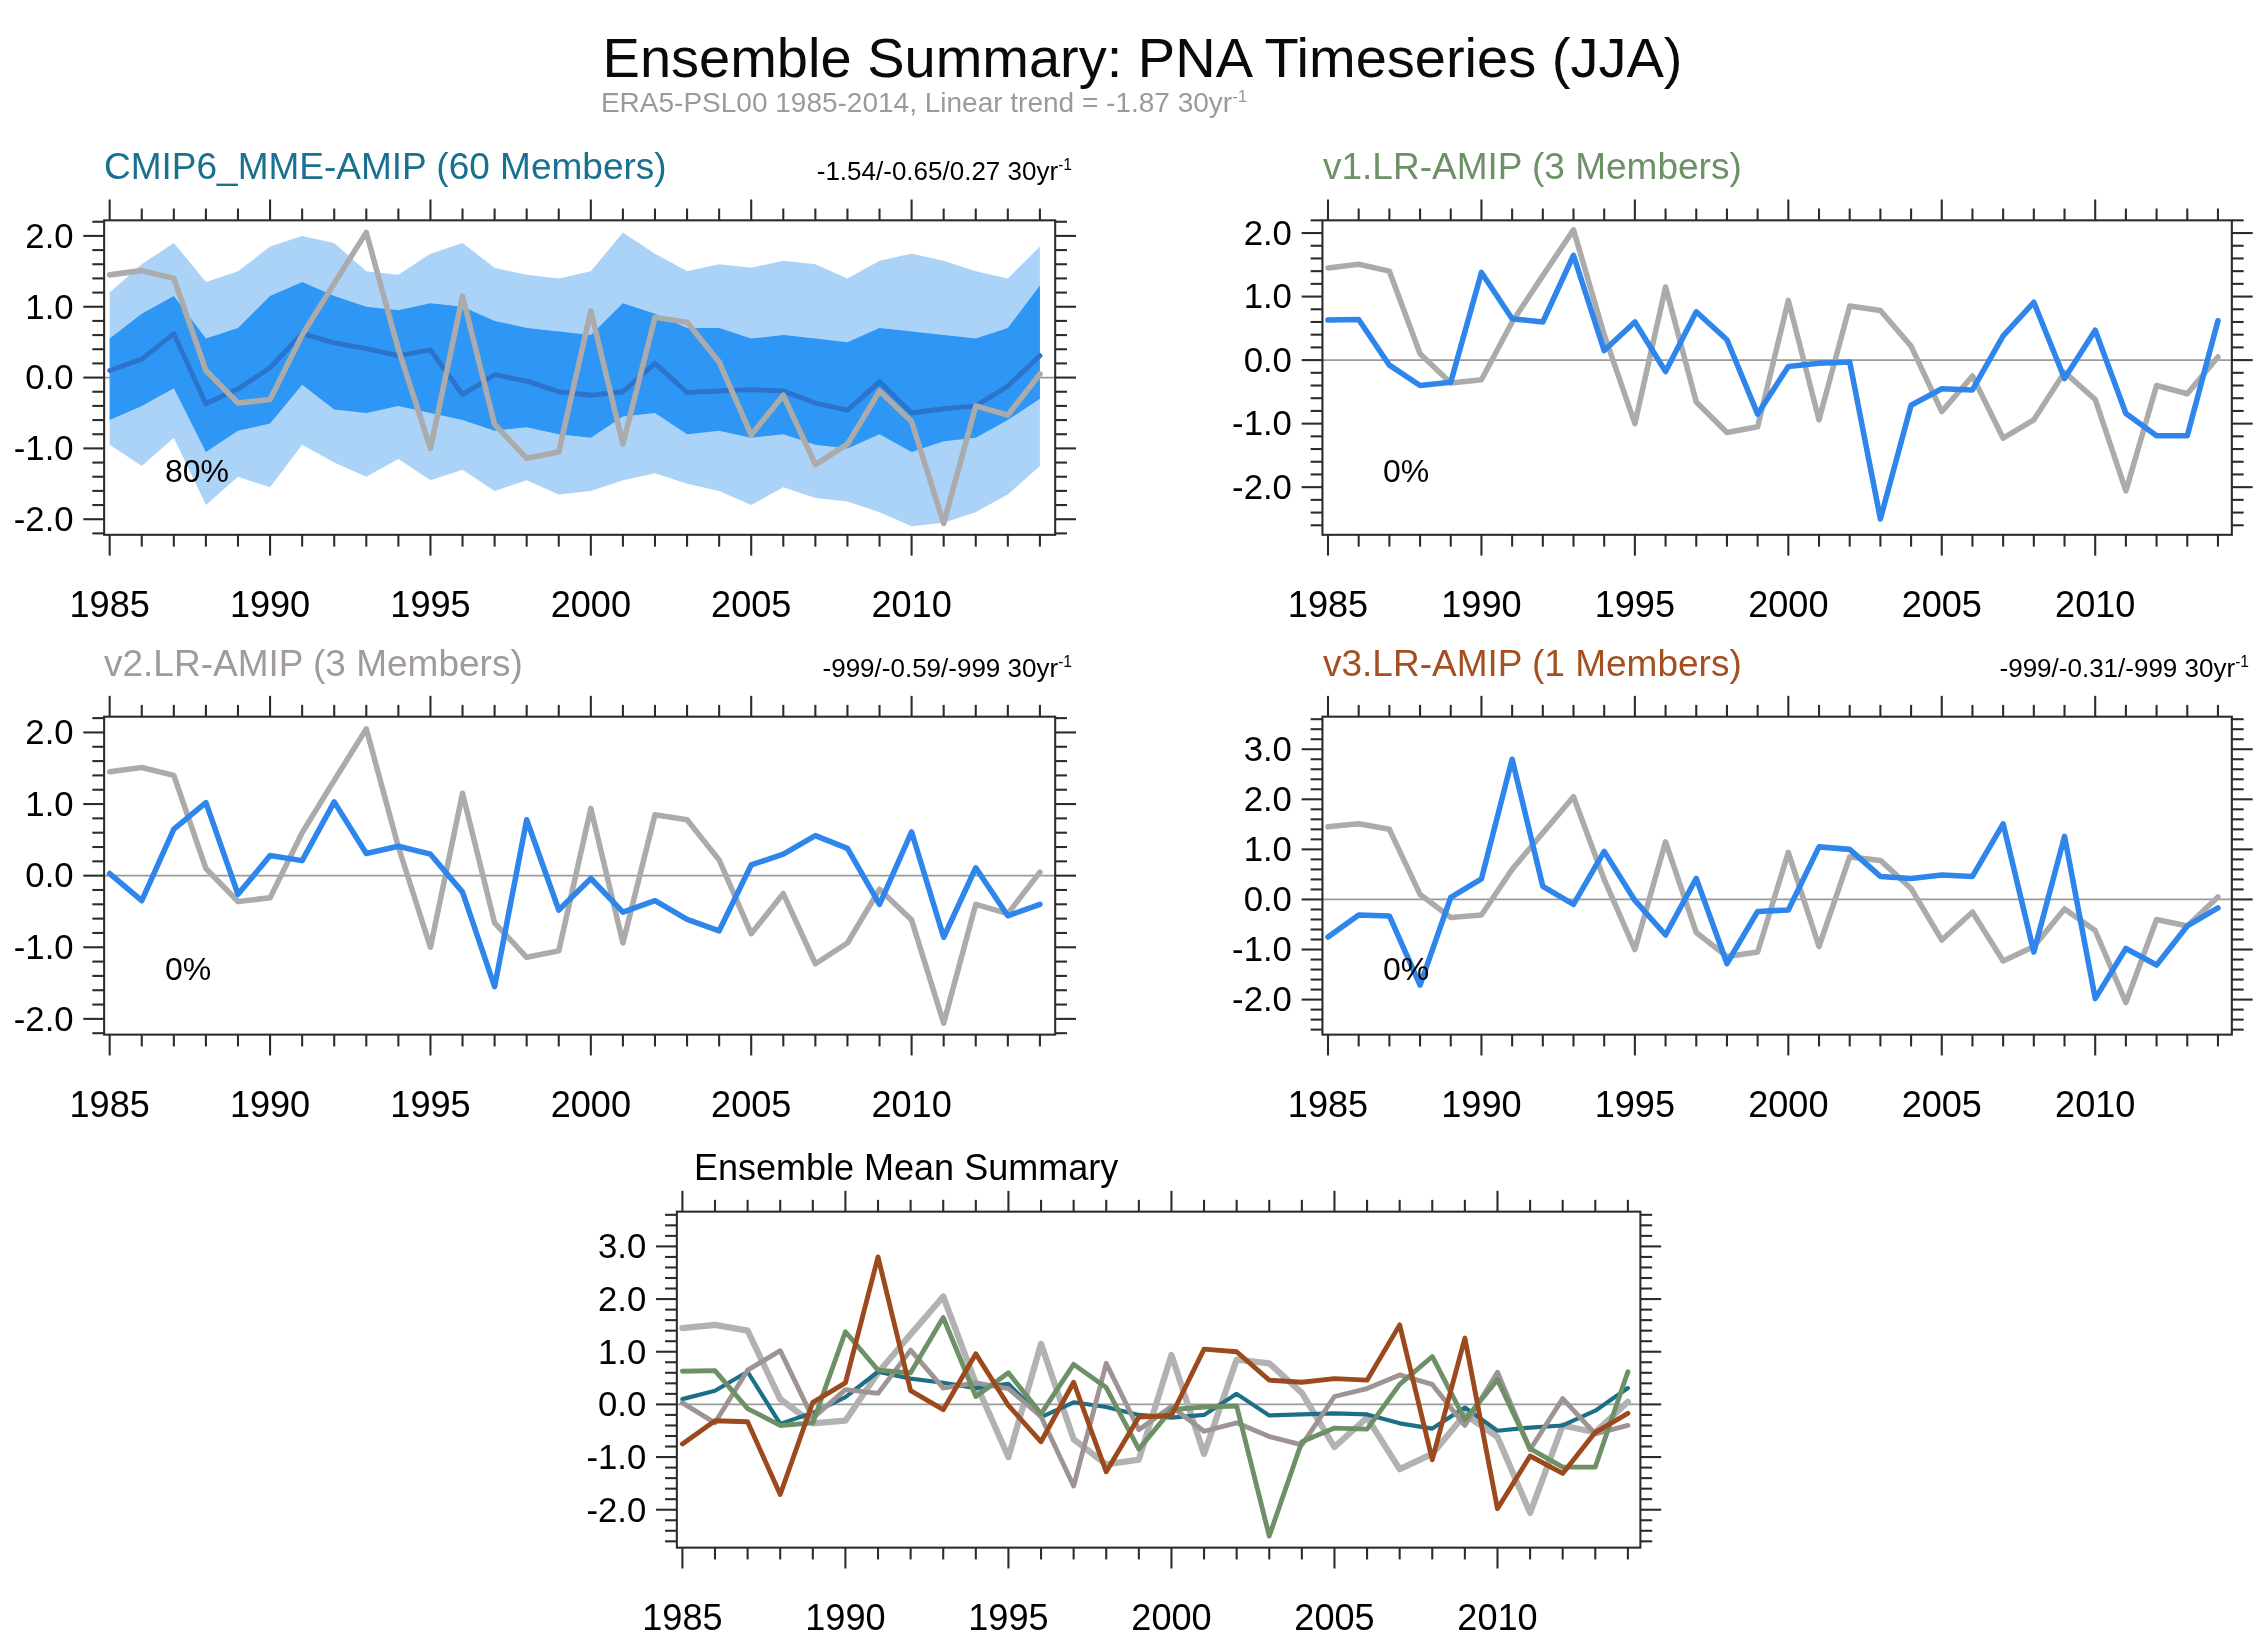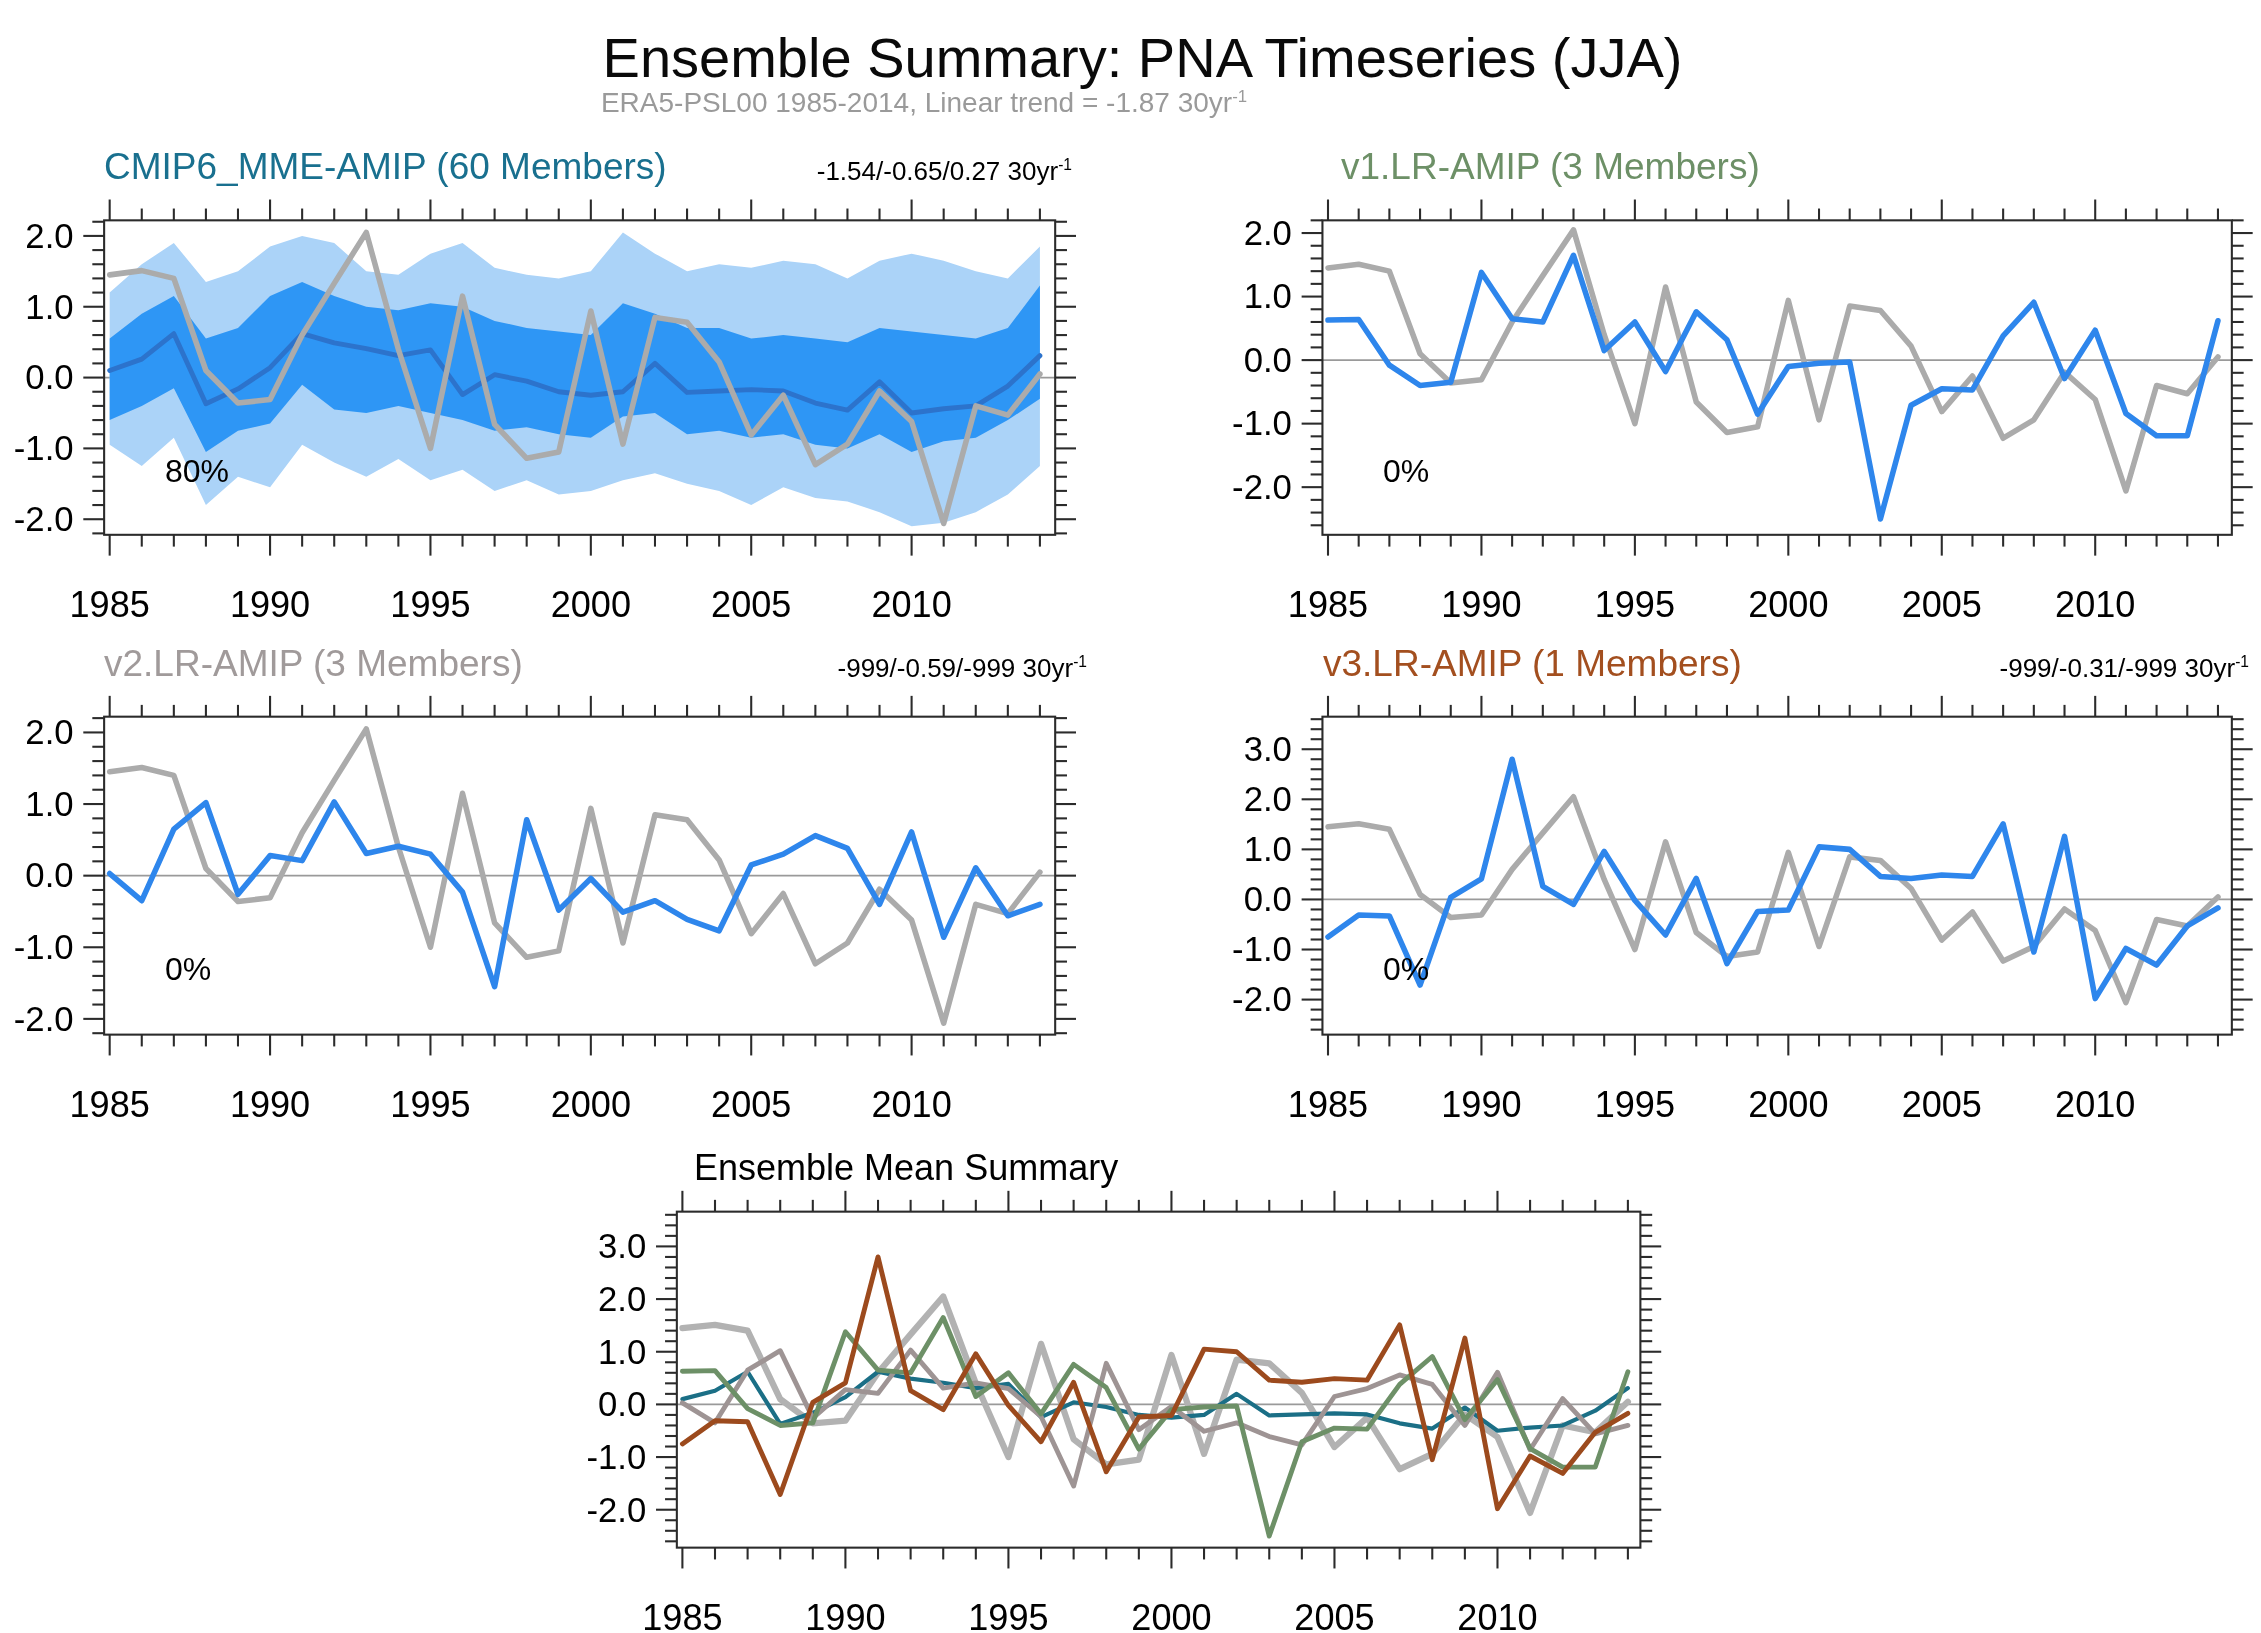--- a/index.html
+++ b/index.html
@@ -7,26 +7,26 @@
   #page{position:absolute;inset:0;}
   #chart-canvas{position:absolute;left:0;top:0;}
   .page-title{position:absolute;left:0;top:12.5px;width:2261px;text-align:center;font-size:56px;color:#0a0a0a;font-weight:400;margin:12px;}
   .page-subtitle{position:absolute;left:0;top:87px;width:1848px;text-align:center;font-size:28px;color:#9a9a9a;}
   .panel-header{position:absolute;font-size:37px;white-space:nowrap;}
   .trend{position:absolute;font-size:26px;color:#000;text-align:right;white-space:nowrap;}
   .pct{position:absolute;font-size:32px;color:#000;text-align:right;}
   .summary-title{position:absolute;left:694px;top:1147px;font-size:36px;color:#000;white-space:nowrap;}
   sup{font-size:0.6em;vertical-align:super;line-height:0;}
   #hdr-cmip6{left:104px;top:146px;}
-  #hdr-v1{left:1323px;top:146px;margin-left:18px;}
+  #hdr-v1{left:1323px;top:146px;}
   #hdr-v2{left:104px;top:643px;}
   #hdr-v3{left:1323px;top:643px;}
   #trend-cmip6{left:555px;width:517px;top:156px;}
   #trend-v1{left:1732px;width:517px;top:156px;}
-  #trend-v2{left:570px;width:517px;top:653px;}
+  #trend-v2{left:555px;width:517px;top:653px;}
   #trend-v3{left:1732px;width:517px;top:653px;}
   #pct-cmip6{left:165px;top:453px;}
   #pct-v1{left:1383px;top:453px;}
   #pct-v2{left:165px;top:951px;}
   #pct-v3{left:1383px;top:951px;}
 </style>
 </head>
 <body>
 
 <div id="page">

